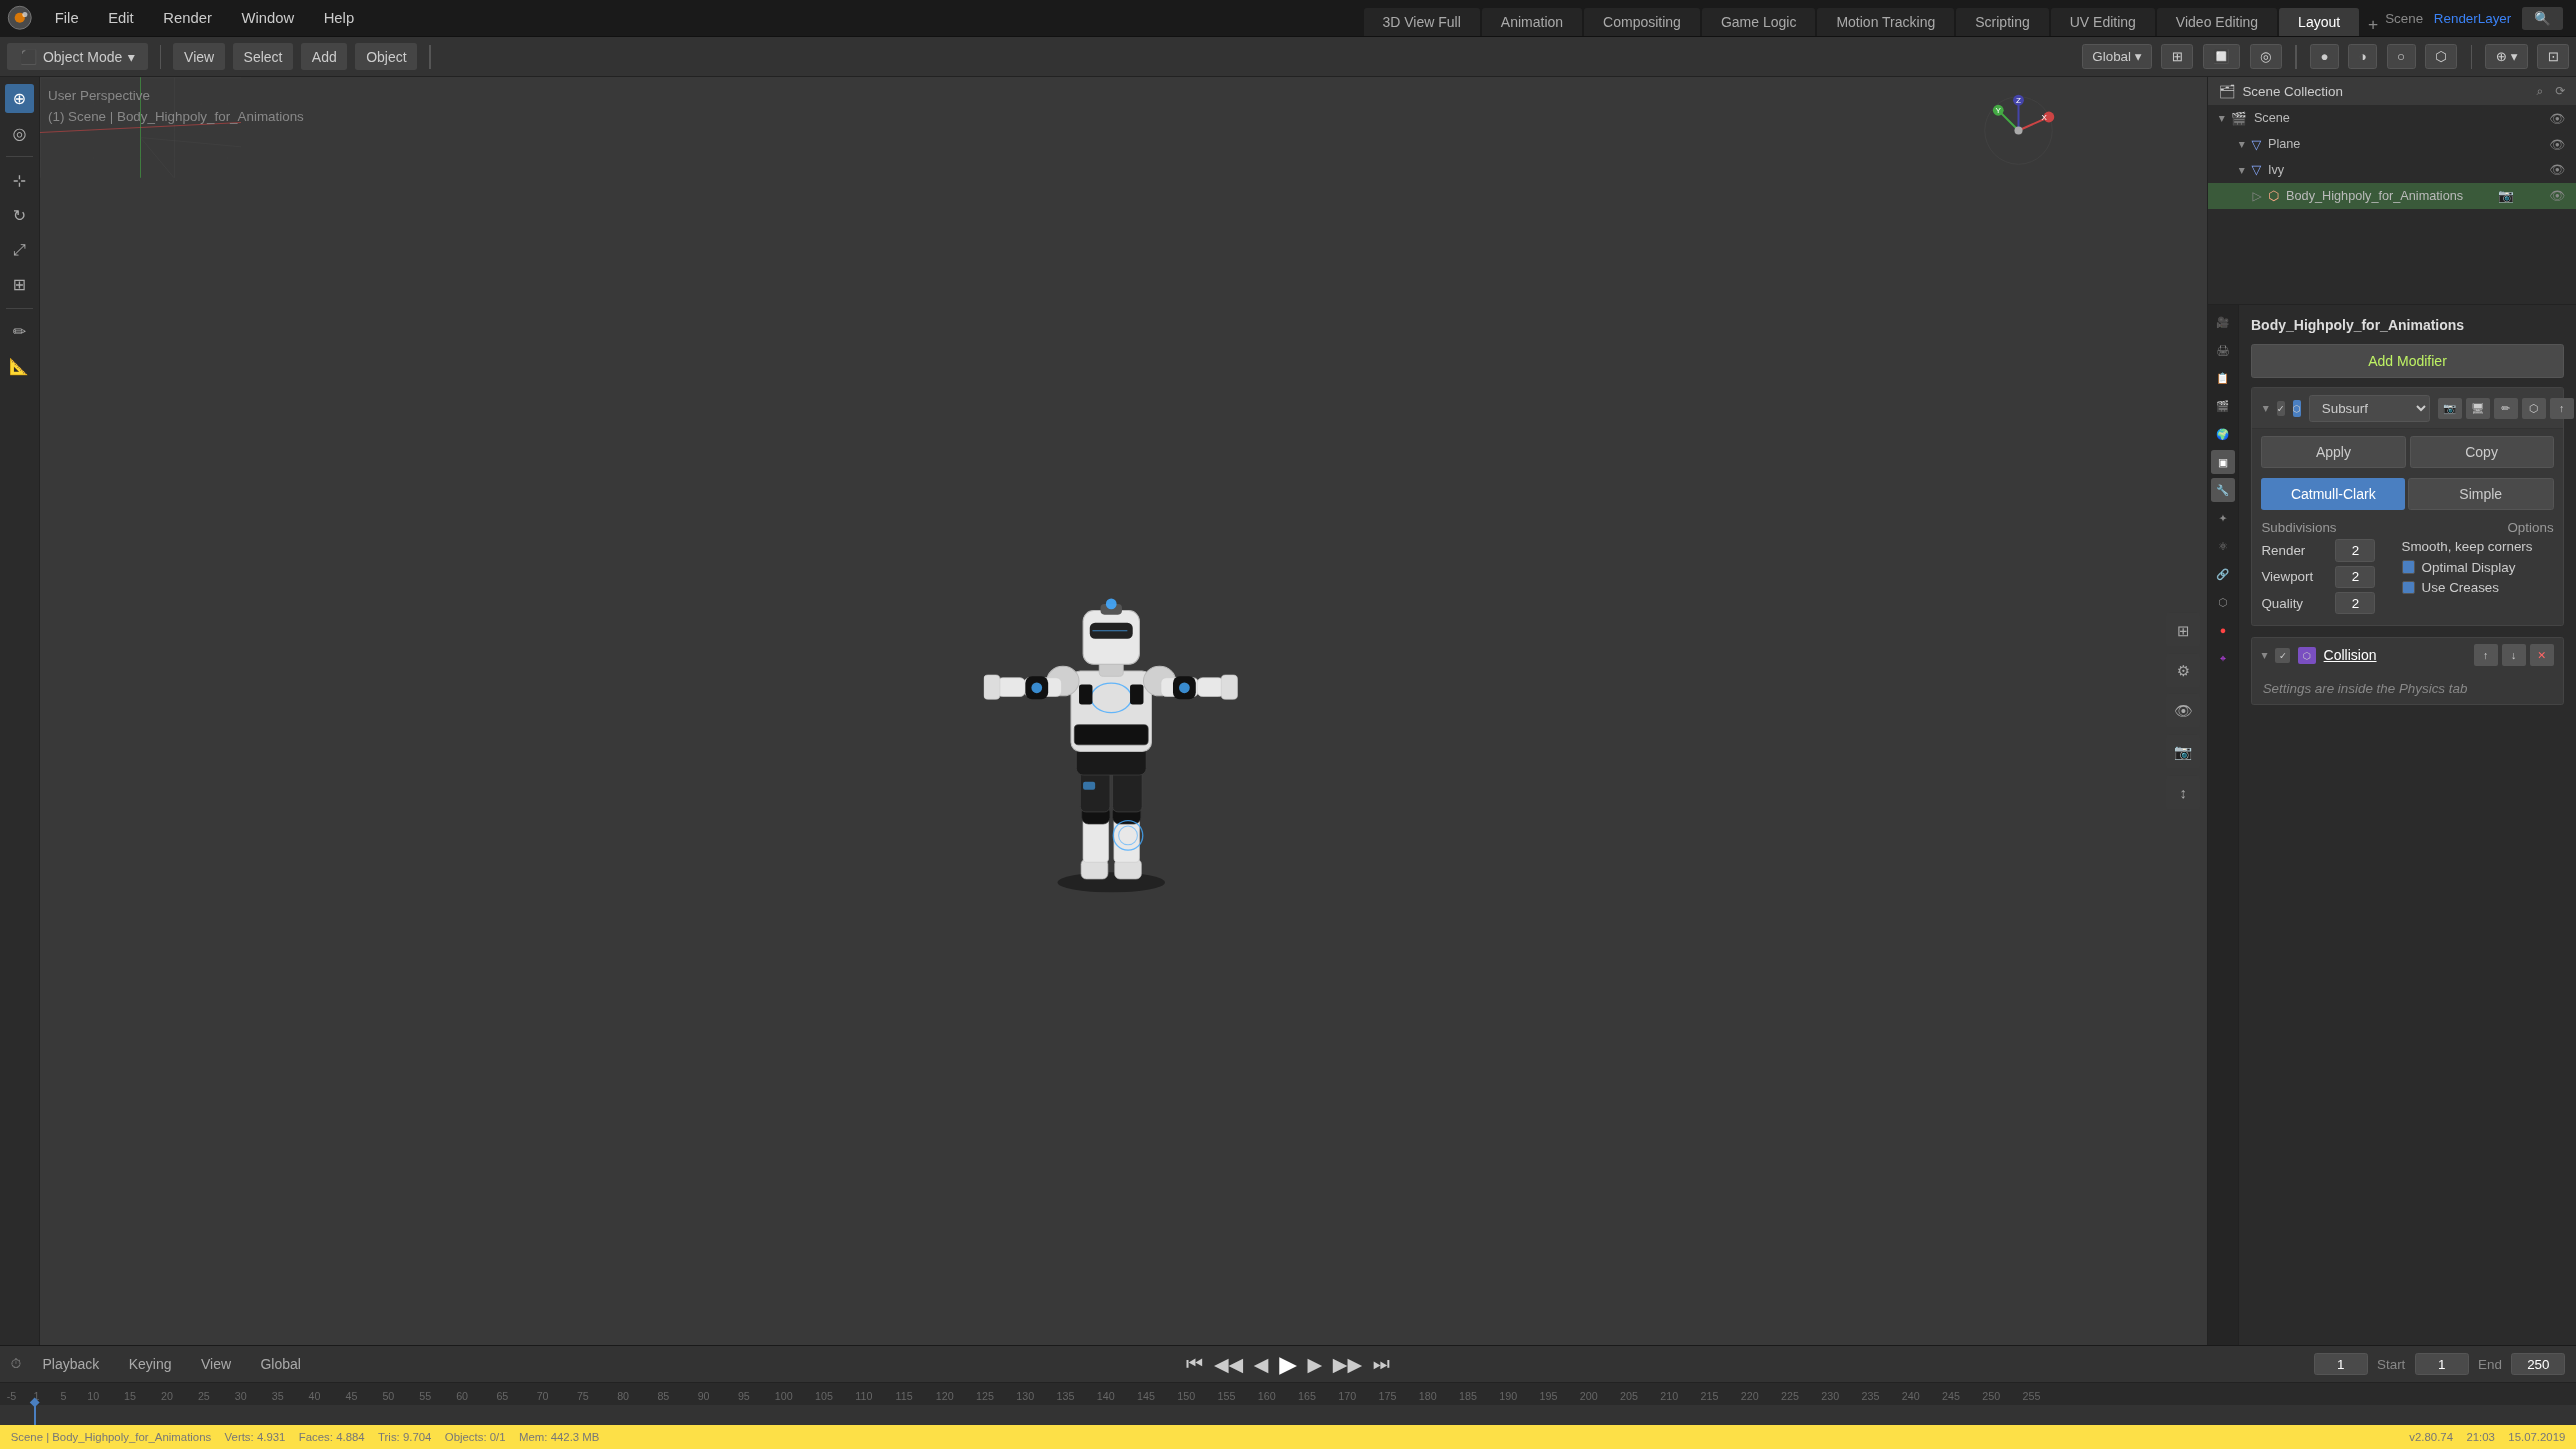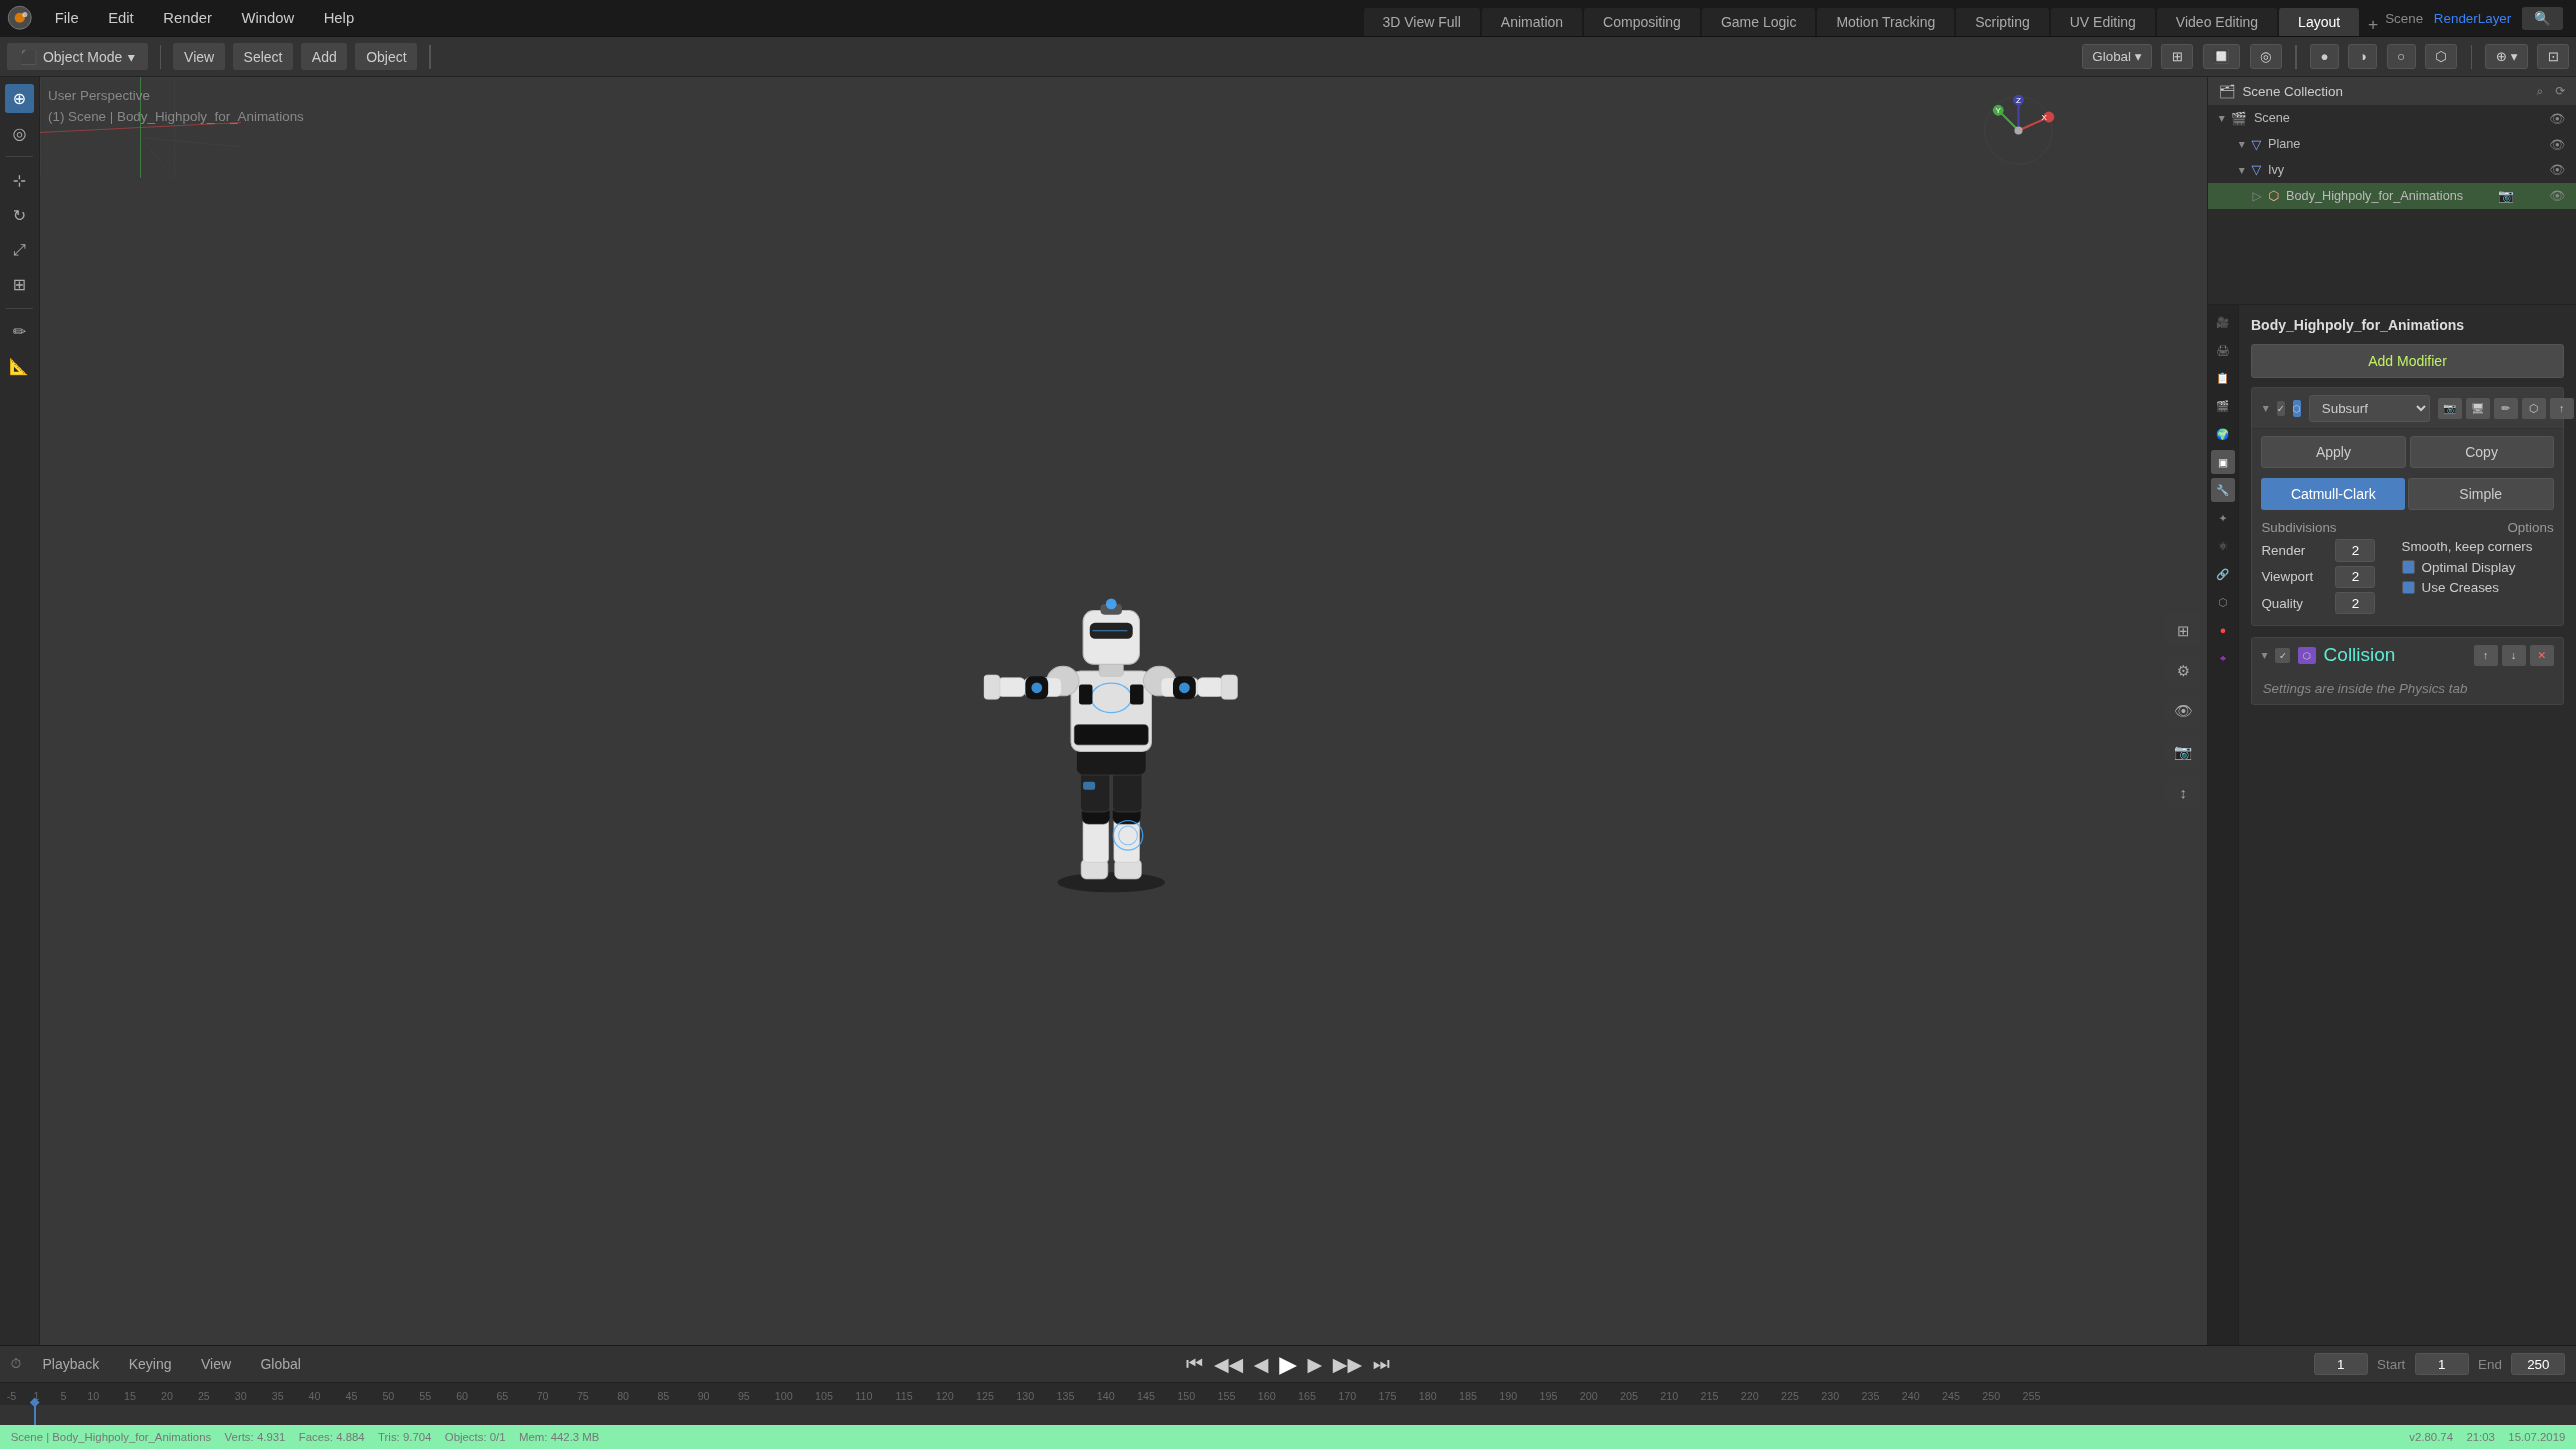--- a/index.html
+++ b/index.html
@@ -552,21 +552,21 @@
       overflow: hidden;
     }
 
     
     .status-bar {
       position: absolute;
       bottom: 0;
       left: 0;
       right: 0;
       height: 24px;
-      background: #86efac;
+      background: #fde047;
       display: flex;
       align-items: center;
       padding: 0 10.7px;
       font-size: 11.4px;
       color: #777;
       gap: 13.4px;
     }
     .render-tab-icon {
       width: 24px;
       height: 24px;
@@ -926,21 +926,21 @@
               </div>
             </div>
           </div>
 
           
           <div class="collision-modifier">
             <div class="collision-header">
               <span style="color:#888;font-size:12px;">▾</span>
               <span style="width:14.8px;height:14.8px;background:#555;border-radius:2px;display:inline-flex;align-items:center;justify-content:center;font-size:9.4px;">✓</span>
               <span style="width:17.4px;height:17.4px;background:#7a4fc1;border-radius:2px;display:inline-flex;align-items:center;justify-content:center;font-size:9.4px;">⬡</span>
-              <span style="font-size:19px;color:#5eead4;flex:1;">Collision</span>
+              <span style="font-size:14px;color:#ffffff;flex:1;text-decoration:underline;">Collision</span>
               <div class="mod-icon-row">
                 <button class="mod-icon-btn">↑</button>
                 <button class="mod-icon-btn">↓</button>
                 <button class="mod-icon-btn" style="color:#f66;">✕</button>
               </div>
             </div>
             <div class="collision-info">Settings are inside the Physics tab</div>
           </div>
         </div>
       </div>

